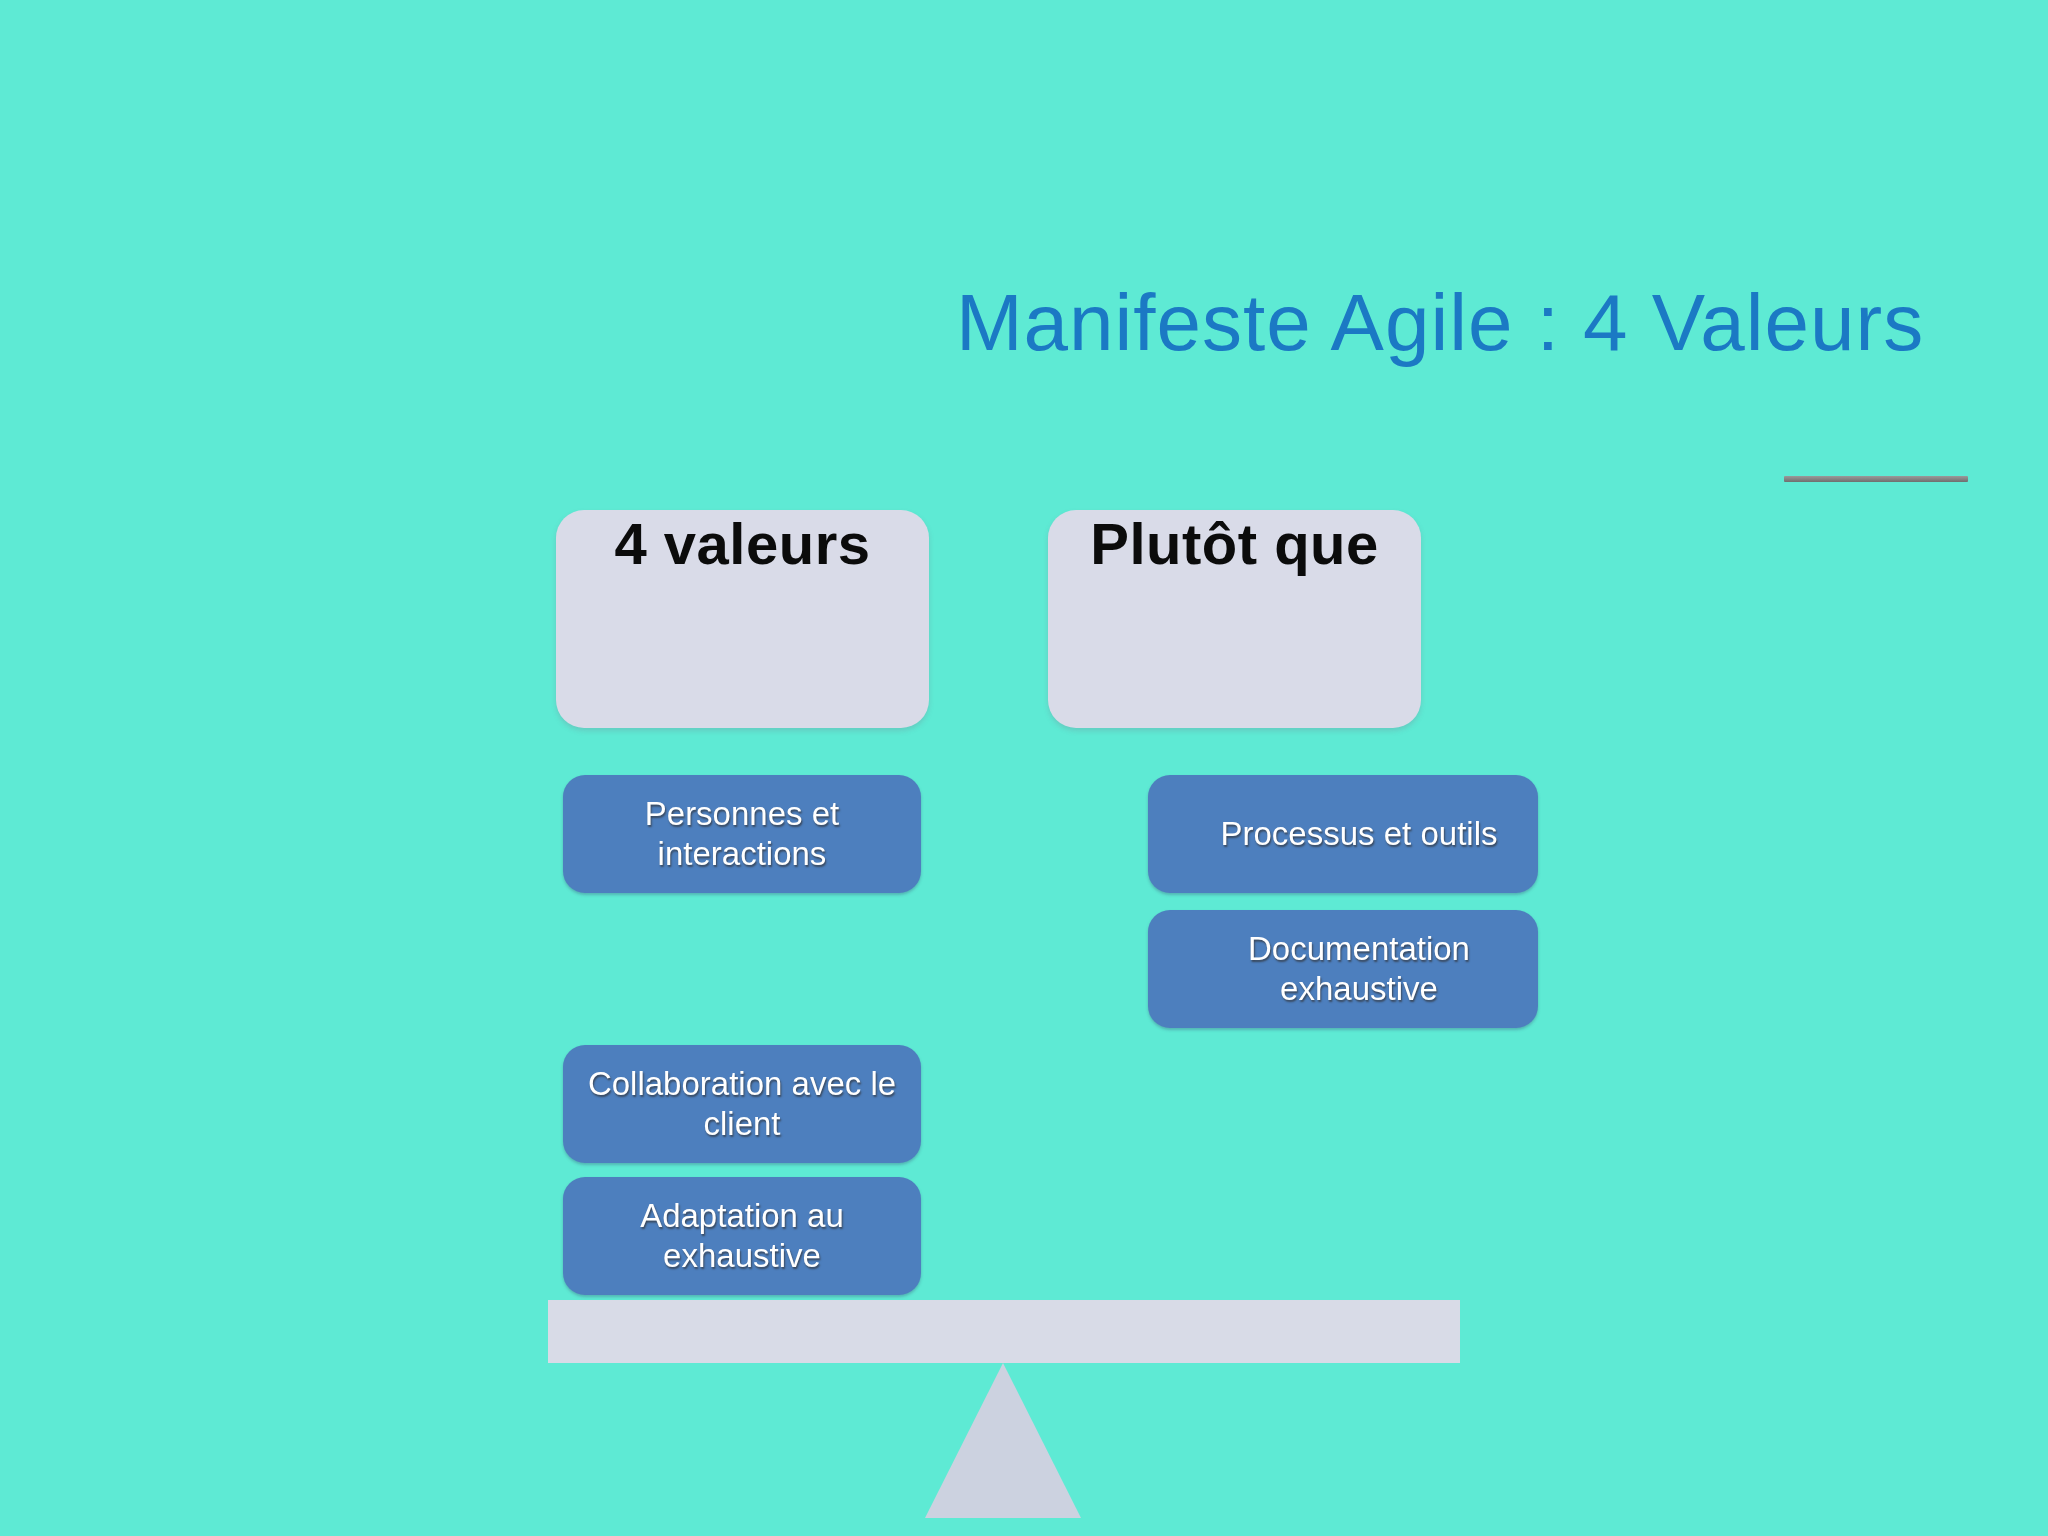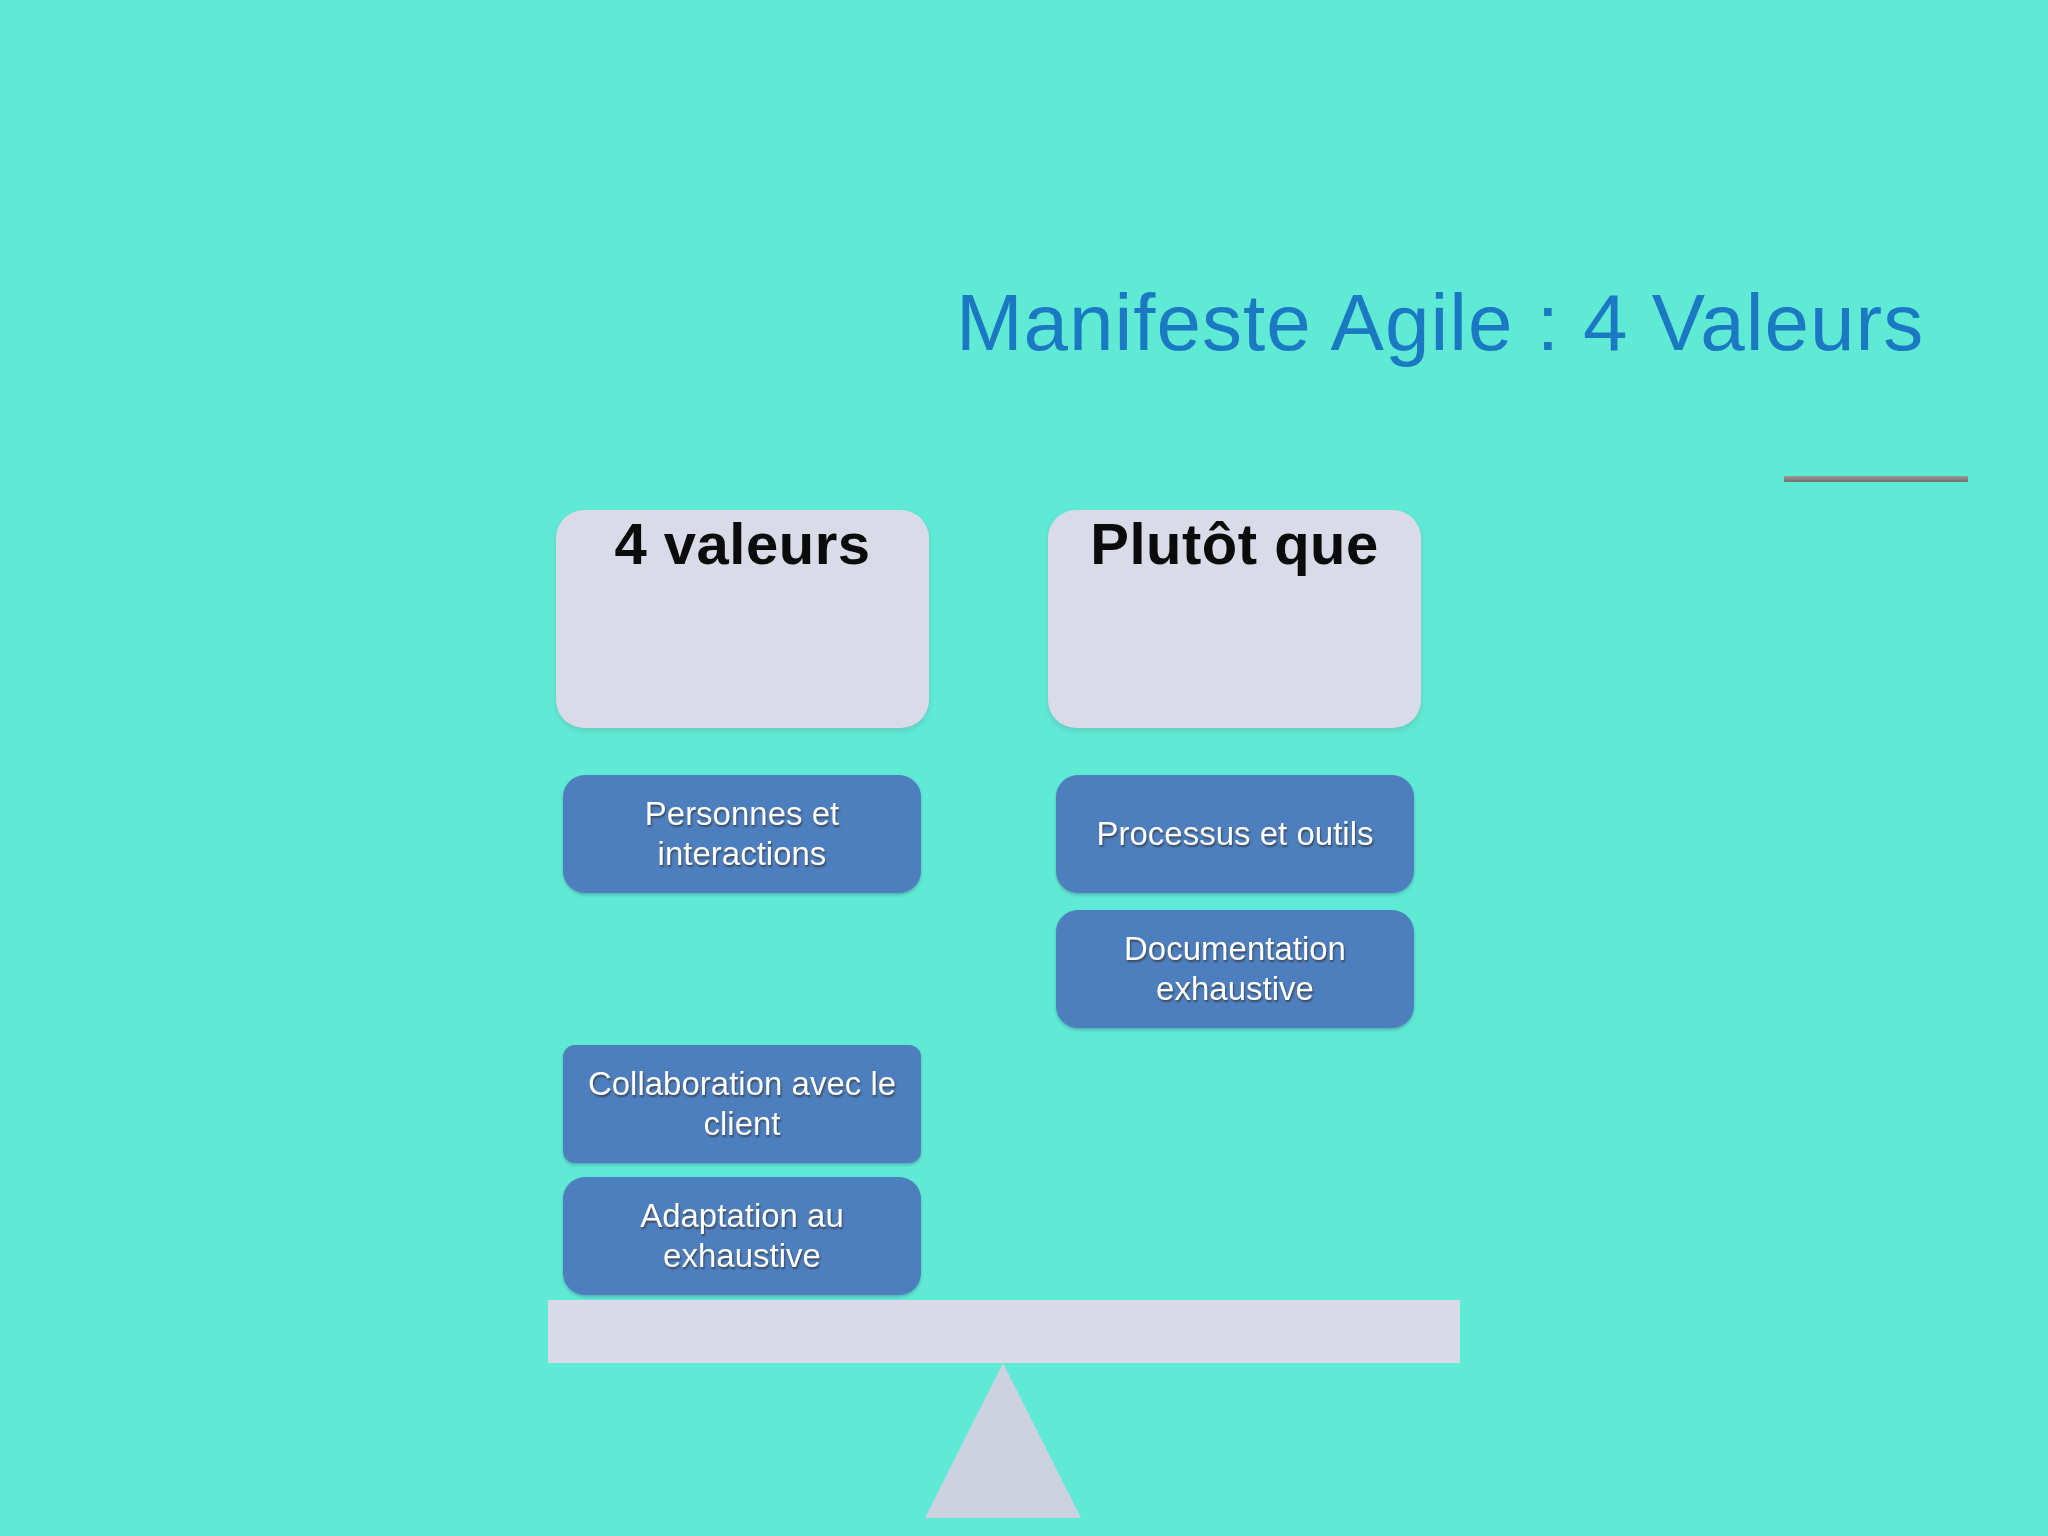--- a/index.html
+++ b/index.html
@@ -74,24 +74,24 @@
     box-shadow: 0 2px 3px rgba(60,80,120,0.35);
   }
   .value-box .value-label {
     font-size: 33px;
     line-height: 1.22;
     color: #ffffff;
     padding: 0 14px;
     text-shadow: 1px 2px 2px rgba(40,25,10,0.55);
   }
   .col-left  { left: 563px; }
-  .col-right { left: 1056px; }
+  .col-right { left: 1148px; padding-left: 32px; }
   .row-0 { top: 775px; }
   .row-1 { top: 910px; }
-  .row-2 { top: 1045px; border-radius: 12px; }
+  .row-2 { top: 1045px; }
   .row-3 { top: 1177px; }
 
   .balance-beam {
     position: absolute;
     left: 548px;
     top: 1300px;
     width: 912px;
     height: 63px;
     background: #d8dbe7;
   }

